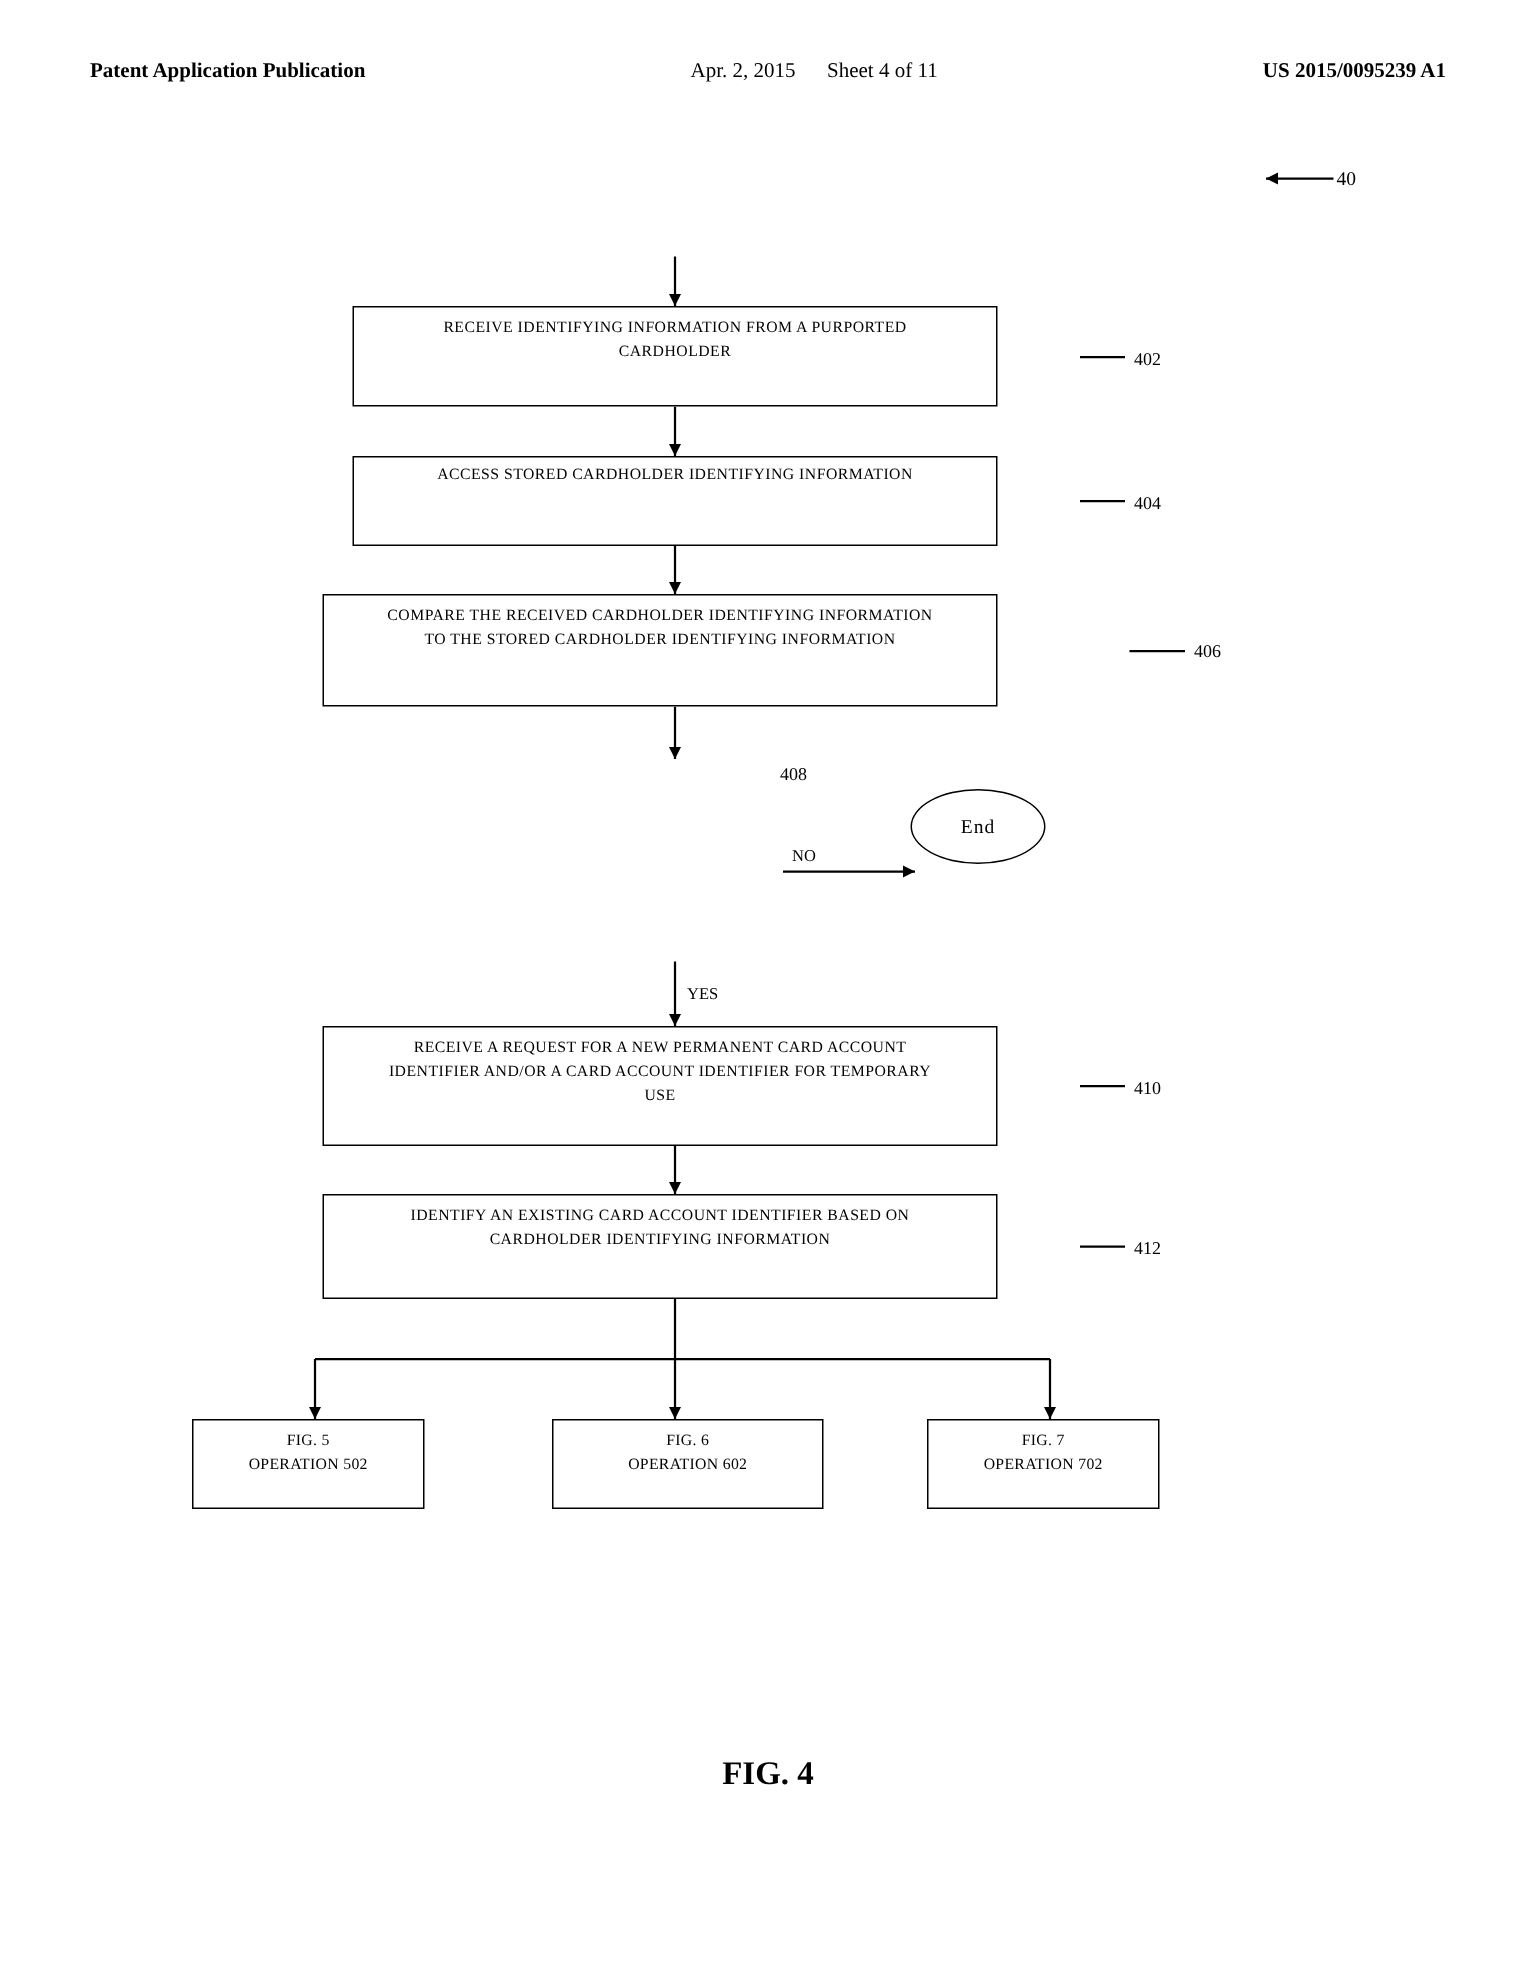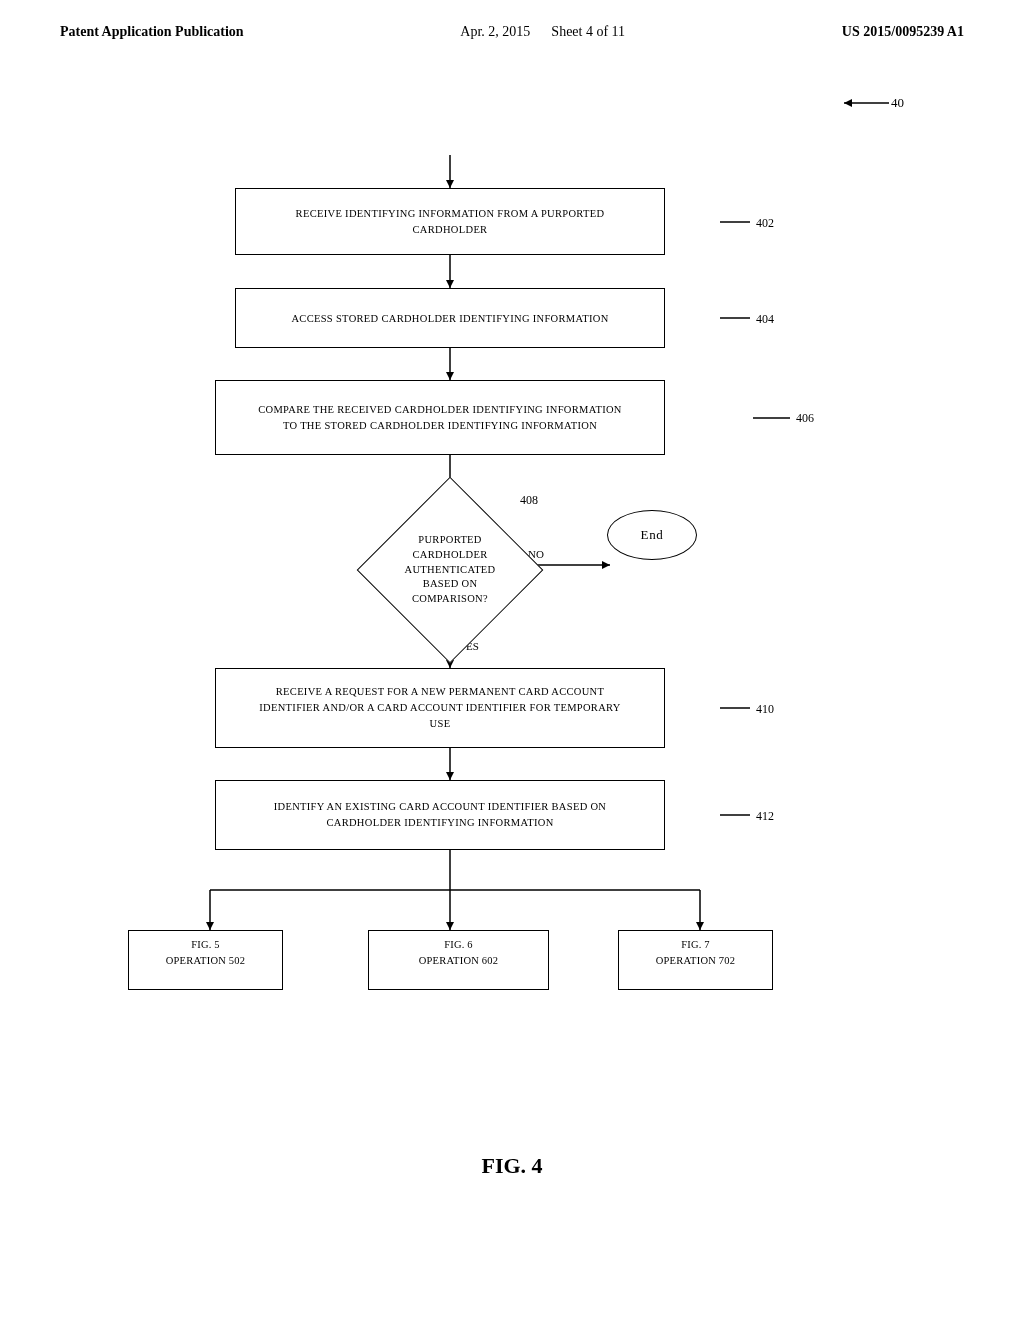--- a/index.html
+++ b/index.html
@@ -10,21 +10,21 @@
       font-family: 'Times New Roman', Times, serif;
       position: relative;
       overflow: hidden;
     }
 
     .page {
       width: 1024px;
       height: 1320px;
       background: #fff;
       position: relative;
-      padding: 24px 60px;
+      padding: 40px 60px;
     }
 
     
     .header {
       display: flex;
       justify-content: space-between;
       align-items: center;
       margin-bottom: 10px;
       font-size: 14px;
     }
@@ -47,21 +47,20 @@
       width: 100%;
       height: 1150px;
       margin-top: 10px;
     }
 
     
     .flow-box {
       position: absolute;
       border: 1.5px solid #000;
       display: flex;
-      align-items: center;
       justify-content: center;
       text-align: center;
       font-size: 11px;
       letter-spacing: 0.03em;
       background: #fff;
       padding: 6px 10px;
     }
 
     .flow-oval {
       position: absolute;
@@ -226,25 +225,20 @@
         Access stored cardholder identifying information
       </span>
     </div>
 
     <div class="flow-box" style="left: 155px; top: 330px; width: 450px; height: 75px;">
       <span style="font-size:10.5px; text-align:center; line-height:1.5; text-transform:uppercase; letter-spacing:0.03em;">
         Compare the received cardholder identifying information<br>to the stored cardholder identifying information
       </span>
     </div>
 
-    <div class="flow-diamond" style="left: 310px; top: 440px;">
-      <div class="flow-diamond-text" style="text-transform:uppercase; letter-spacing:0.03em; line-height:1.4;">
-        Purported cardholder<br>authenticated based on<br>comparison?
-      </div>
-    </div>
 
     <div class="flow-oval" style="left: 547px; top: 460px; width: 90px; height: 50px;">
       <span style="font-size:13px; letter-spacing:0.05em;">End</span>
     </div>
 
     <div class="annotation" style="top: 443px; left: 460px;">
       <span style="font-size:12px;text-align:center;">408</span>
     </div>
 
     <div class="flow-box" style="left: 155px; top: 730px; width: 450px; height: 70px;">

